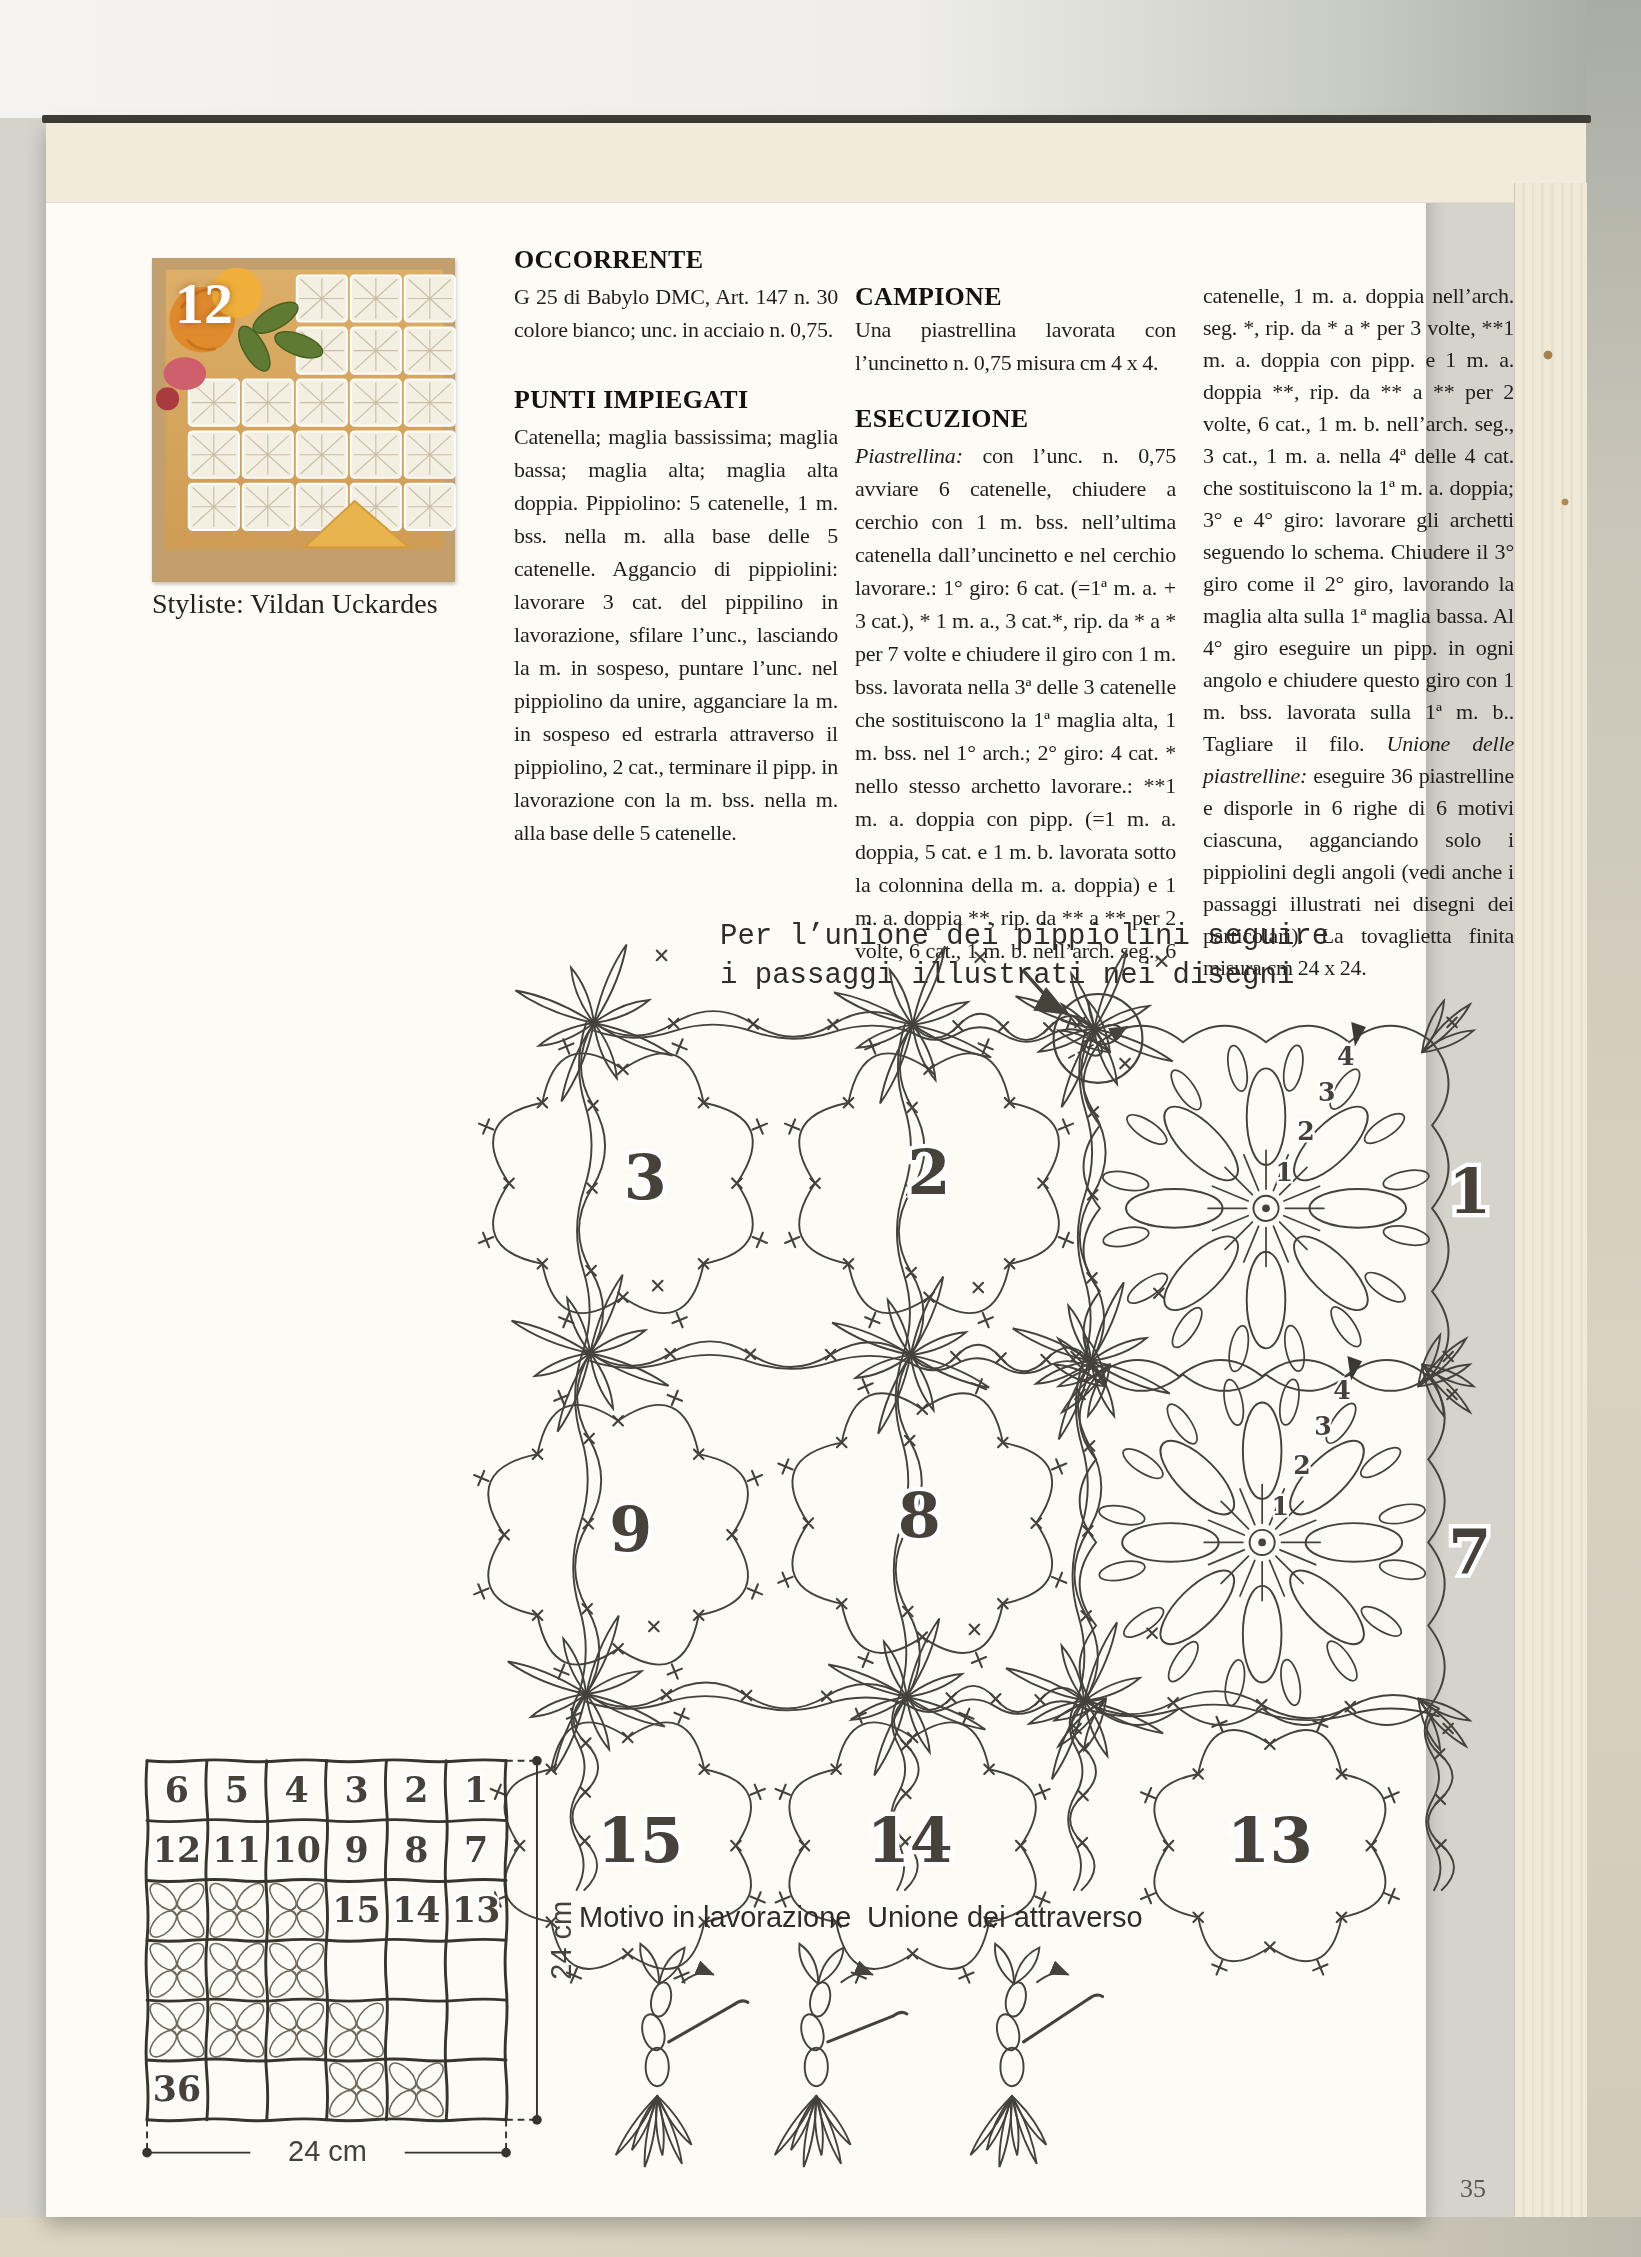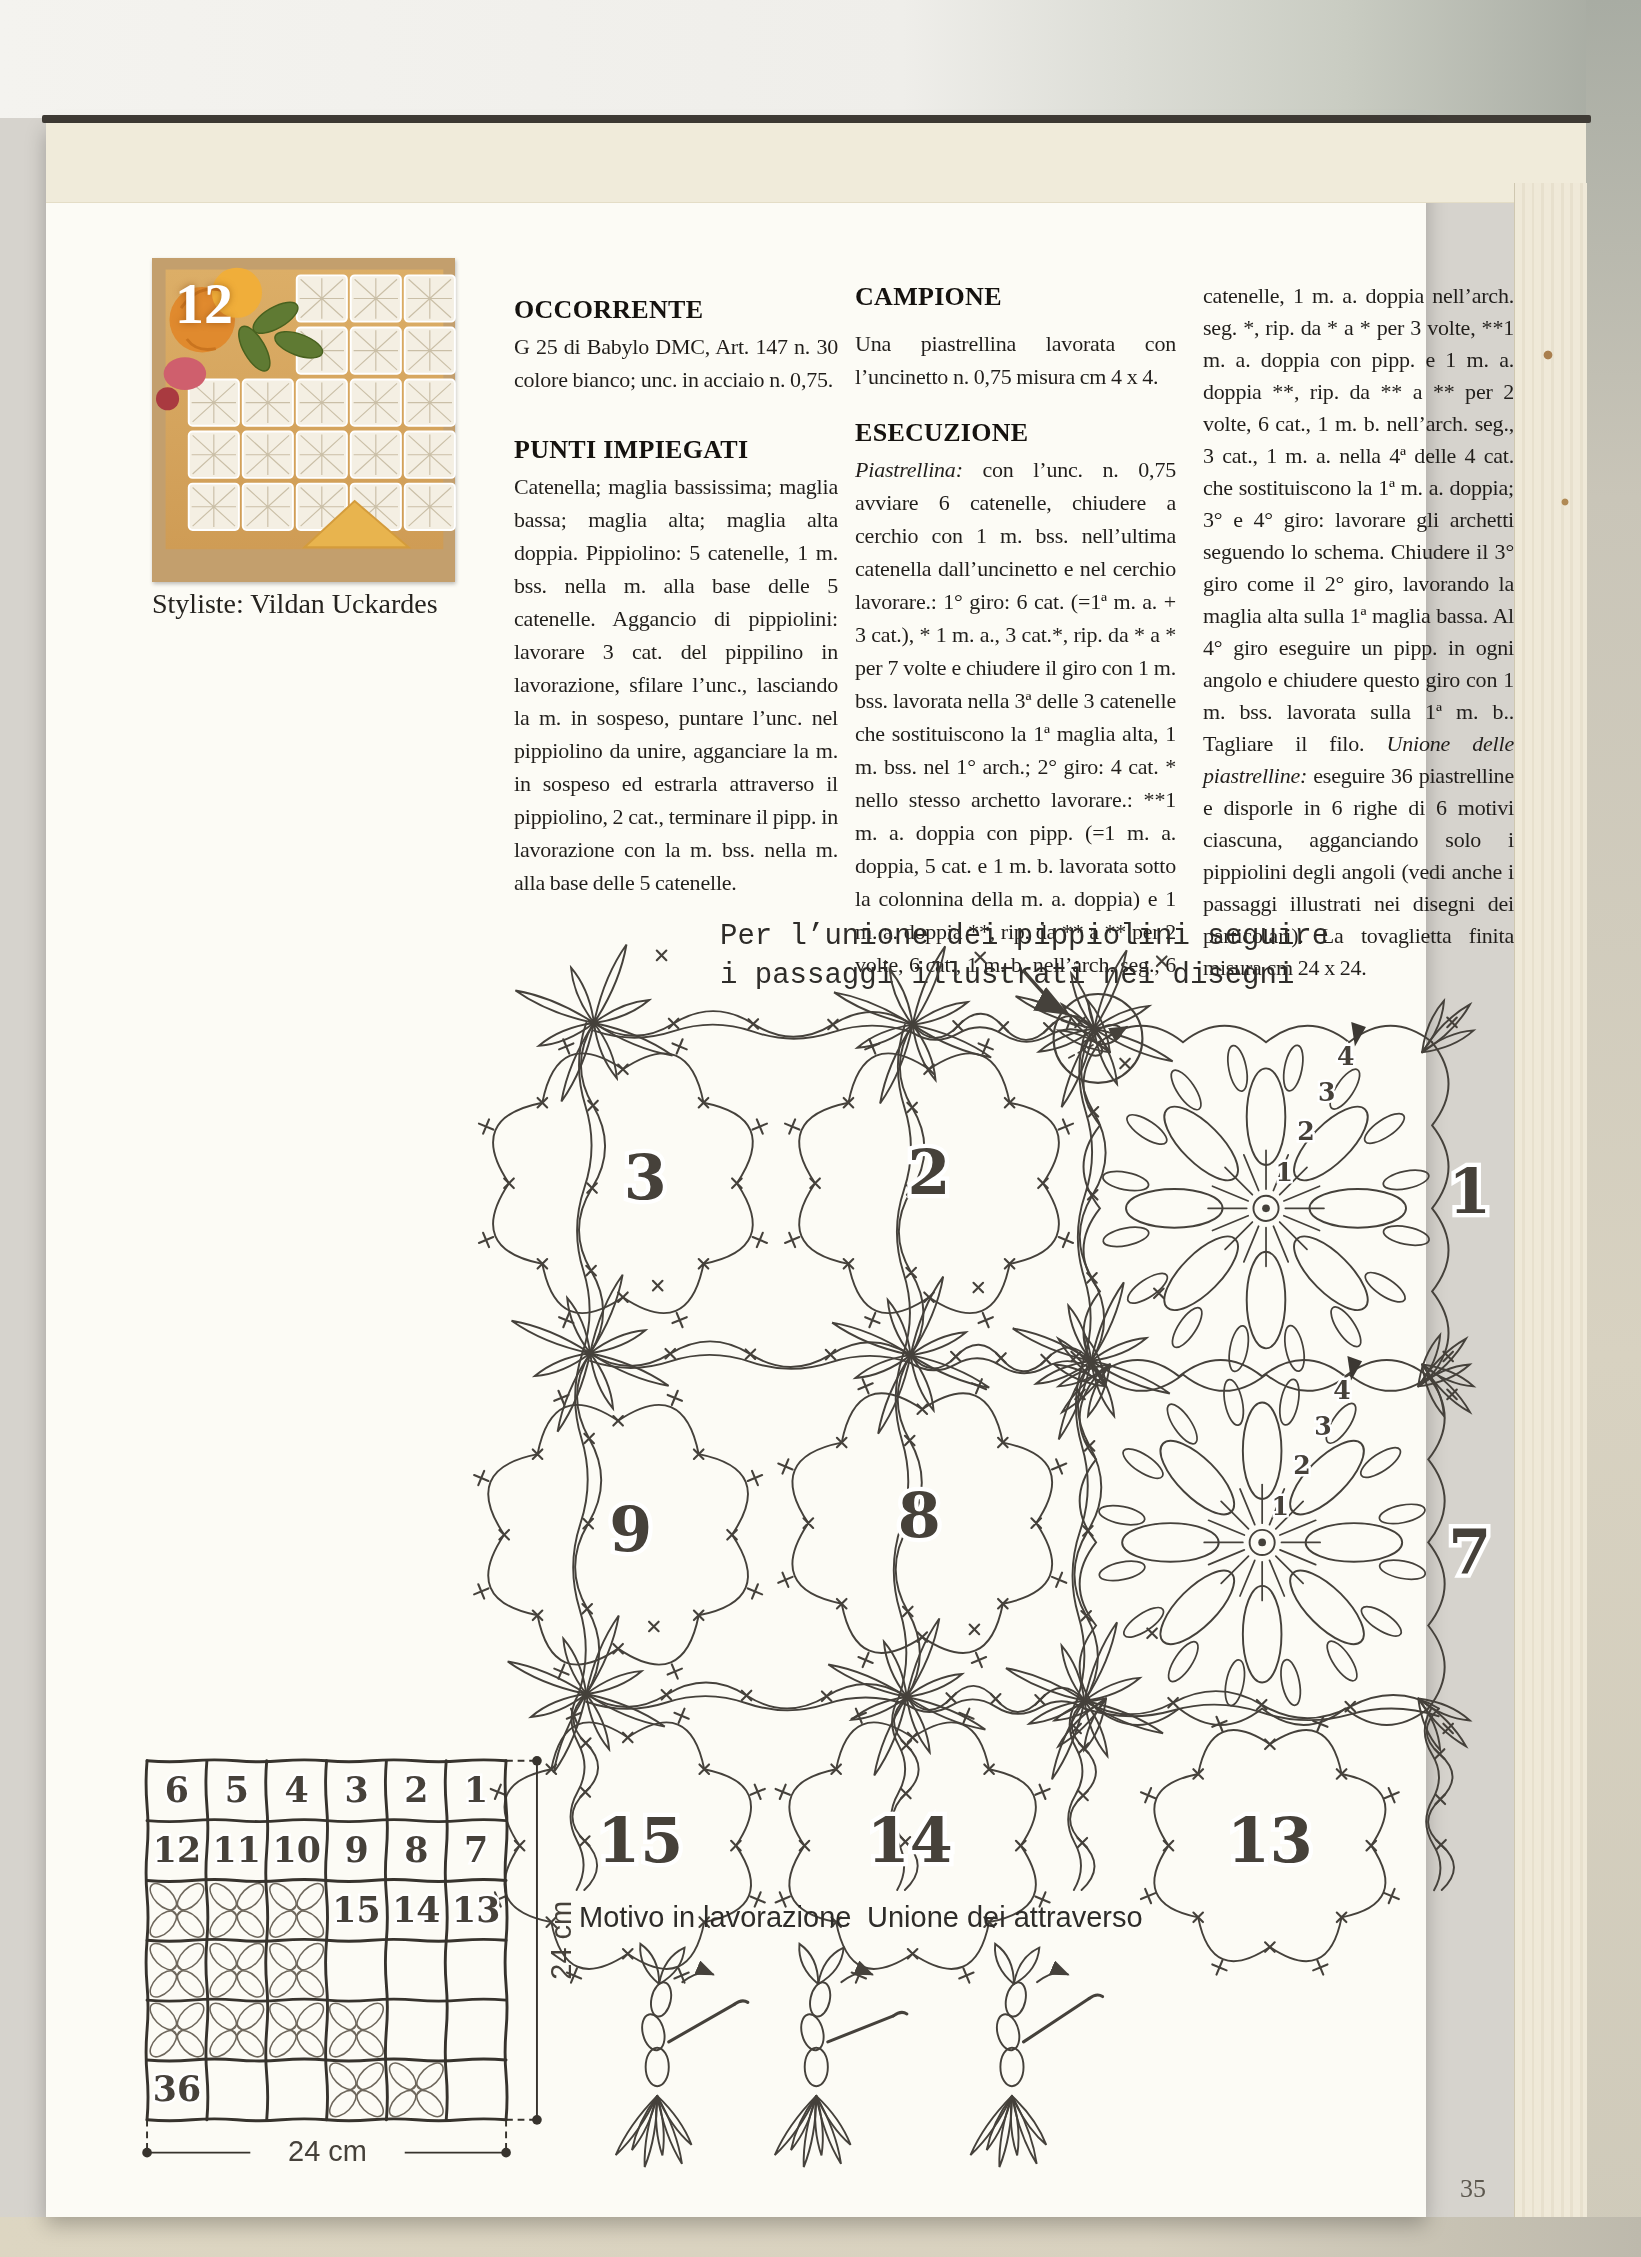--- a/index.html
+++ b/index.html
@@ -104,29 +104,29 @@
         <circle cx="16" cy="146" r="12" fill="#a93a40"></circle>
         <ellipse cx="128" cy="62" rx="26" ry="11" fill="#5f7a33" stroke="#48611f" stroke-width="1.5" transform="rotate(-30 128 62)"></ellipse>
         <ellipse cx="152" cy="90" rx="26" ry="11" fill="#5f7a33" stroke="#48611f" stroke-width="1.5" transform="rotate(20 152 90)"></ellipse>
         <ellipse cx="106" cy="94" rx="26" ry="11" fill="#5f7a33" stroke="#48611f" stroke-width="1.5" transform="rotate(60 106 94)"></ellipse>
       </svg>
   </div>
   <div class="abs photo-number">12</div>
   <div class="abs caption">Styliste: Vildan Uckardes</div>
 
   <div class="abs col" style="left:468px;top:122px;width:324px;">
-    <div class="heading" style="margin-top:50px;">OCCORRENTE</div>
+    <div class="heading" style="">OCCORRENTE</div>
     <p class="body-text" style="margin-top:4.8px;">G 25 di Babylo DMC, Art. 147 n. 30 colore bianco; unc. in acciaio n. 0,75.</p>
     <div class="heading" style="margin-top:39px;">PUNTI IMPIEGATI</div>
     <p class="body-text" style="margin-top:4.8px;">Catenella; maglia bassissima; maglia bassa; maglia alta; maglia alta doppia. Pippiolino: 5 catenelle, 1 m. bss. nella m. alla base delle 5 catenelle. Aggancio di pippiolini: lavorare 3 cat. del pippilino in lavorazione, sfilare l’unc., lasciando la m. in sospeso, puntare l’unc. nel pippiolino da unire, agganciare la m. in sospeso ed estrarla attraverso il pippiolino, 2 cat., terminare il pipp. in lavorazione con la m. bss. nella m. alla base delle 5 catenelle.</p>
   </div>
 
   <div class="abs col" style="left:809px;top:159px;width:321px;">
     <div class="heading">CAMPIONE</div>
-    <p class="body-text" style="margin-top:15px;">Una piastrellina lavorata con l’uncinetto n. 0,75 misura cm 4 x 4.</p>
+    <p class="body-text" style="margin-top:1px;">Una piastrellina lavorata con l’uncinetto n. 0,75 misura cm 4 x 4.</p>
     <div class="heading" style="margin-top:25px;">ESECUZIONE</div>
     <p class="body-text fill-last" style="margin-top:4.8px;"><i>Piastrellina:</i> <span>con l’unc. n. 0,75 avviare 6 catenelle, chiudere a cerchio con 1 m. bss. nell’ultima catenella dall’uncinetto e nel cerchio lavorare.: 1° giro: 6 cat. (=1ª m. a. + 3 cat.), * 1 m. a., 3 cat.*, rip. da * a * per 7 volte e chiudere il giro con 1 m. bss. lavorata nella 3ª delle 3 catenelle che sostituiscono la 1ª maglia alta, 1 m. bss. nel 1° arch.; 2° giro: 4 cat. * nello stesso archetto lavorare.: **1 m. a. doppia con pipp. (=1 m. a. doppia, 5 cat. e 1 m. b. lavorata sotto la colonnina della m. a. doppia) e 1 m. a. doppia **, rip. da ** a ** per 2 volte, 6 cat., 1 m. b. nell’arch. seg., 6</span></p>
   </div>
 
   <div class="abs col" style="left:1157px;top:157px;width:311px;">
     <p class="body-text" style="line-height:32px;"><span>catenelle, 1 m. a. doppia nell’arch. seg. *, rip. da * a * per 3 volte, **1 m. a. doppia con pipp.  e 1 m. a. doppia **, rip. da ** a ** per 2 volte, 6 cat., 1 m. b. nell’arch. seg., 3 cat., 1 m. a. nella 4ª delle 4 cat. che sostituiscono la 1ª m. a. doppia; 3° e 4° giro: lavorare gli archetti seguendo lo schema. Chiudere il 3° giro come il 2° giro, lavorando la maglia alta sulla 1ª maglia bassa. Al 4° giro eseguire un pipp. in ogni angolo e chiudere questo giro con 1 m. bss. lavorata sulla 1ª m. b.. Tagliare il filo.</span> <i>Unione delle piastrelline:</i> <span>eseguire 36 piastrelline e disporle in 6 righe di 6 motivi ciascuna, agganciando solo i pippiolini degli angoli (vedi anche i passaggi illustrati nei disegni dei particolari). La tovaglietta finita misura cm 24 x 24.</span></p>
   </div>
 
   <div class="abs sans-note" style="left:674px;top:794px;">
     <div>Per l’unione dei pippiolini seguire</div>

